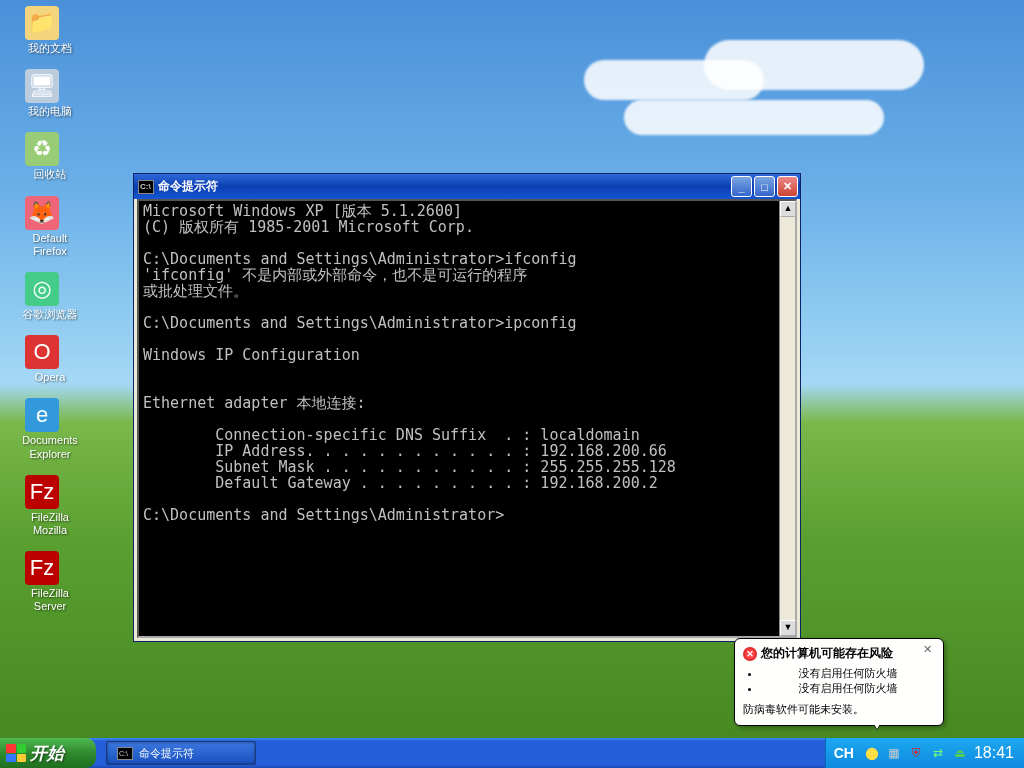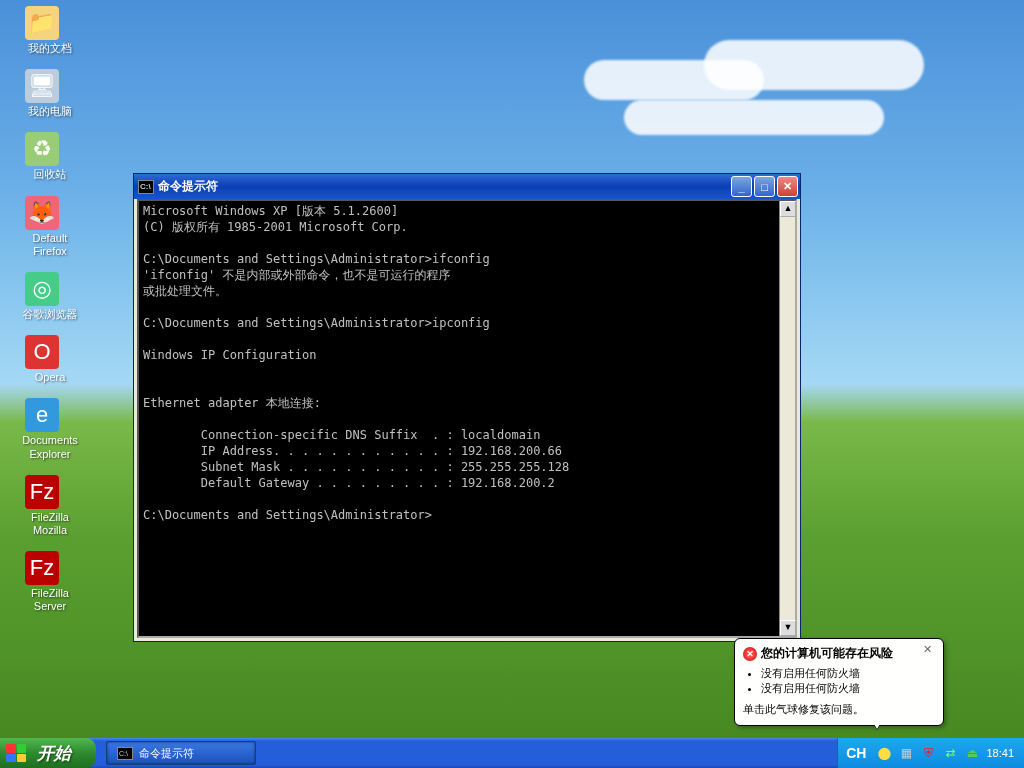--- a/index.html
+++ b/index.html
@@ -27,53 +27,53 @@
   .cmd-tb { height: 25px; background: linear-gradient(to bottom,#2f6ad9 0%,#0b3fb2 50%,#1556d1 100%);
     display: flex; align-items: center; padding: 0 2px 0 4px; color: #fff; font-size: 12px; font-weight: bold; }
   .cmd-tb .tico { width: 16px; height: 14px; background: #000; border: 1px solid #888; margin-right: 4px; font-size:8px;line-height:12px;color:#ccc;text-align:left;padding-left:1px;}
   .cmd-tb .spacer { flex: 1; }
   .cmd-tb .winbtn { width: 21px; height: 21px; margin-left: 2px; border: 1px solid #fff;
     background: linear-gradient(#7ba4e0,#3366cc); border-radius: 3px; display:flex;align-items:center;justify-content:center;font-size:11px;font-weight:bold;color:#fff;cursor:pointer;}
   .cmd-tb .winbtn.close{background:linear-gradient(#e88,#c43);}
   .cmd-body { position: absolute; top: 25px; left: 3px; right: 3px; bottom: 3px; background: #000;
     border:2px inset #aaa; display:flex; }
   .cmd-text { flex:1; padding: 2px 4px; color: #c0c0c0; font-family: "Lucida Console","NSimSun",monospace;
-    font-size: 12px; line-height: 16px; white-space: pre; overflow:hidden;border-radius:16px;}
+    font-size: 15px; line-height: 16px; white-space: pre; overflow:hidden;border-radius:16px;}
   .cmd-scroll { width: 16px; background: #ece9d8; border-left:1px solid #888; position:relative;}
   .scrbtn{width:16px;height:16px;background:#ddd;border:1px outset #fff;font-size:9px;text-align:center;line-height:12px;cursor:pointer;position:absolute;}
   .scrbtn.up{top:0}.scrbtn.dn{bottom:0}
 
   
   .balloon { position: absolute; right: 80px; bottom: 42px; width: 210px; background: #fffffe;
     border: 1px solid #000; border-radius: 6px; padding: 6px 8px 8px; font-size: 11px; box-shadow: 2px 2px 4px rgba(0,0,0,0.3);}
   .balloon .btitle { font-weight: bold; font-size: 12px; margin-bottom: 4px; display:flex;align-items:center;gap:4px;}
   .balloon .bshield{width:14px;height:14px;background:radial-gradient(circle,#f44 40%,#a00 100%);border-radius:50%;color:#fff;font-size:9px;text-align:center;line-height:14px;font-weight:bold;}
-  .balloon ul { list-style: disc; margin: 2px 0 6px 18px; }
+  .balloon ul { list-style: disc; margin: 2px 0 6px 18px; text-align: center; }
   .balloon .bclose{position:absolute;top:4px;right:6px;width:14px;height:14px;font-size:11px;cursor:pointer;color:#666;}
   .balloon .tail{position:absolute;bottom:-10px;right:60px;width:0;height:0;border:6px solid transparent;border-top:10px solid #fffffe;}
   .balloon .tailb{position:absolute;bottom:-12px;right:59px;width:0;height:0;border:7px solid transparent;border-top:11px solid #000;z-index:-1;}
 
   
   .taskbar { position: absolute; bottom: 0; left: 0; right: 0; height: 30px;
     background: linear-gradient(to bottom,#3f8cf3 0%,#245edb 10%,#245edb 90%,#1a49b0 100%);
     display: flex; align-items: stretch; }
   .startbtn { width: 96px; background: linear-gradient(to bottom,#4fba4f 0%,#2f8a2f 50%,#1f6f1f 100%);
-    border-radius: 0 10px 10px 0; display:flex;align-items:center;gap:11px;padding-left:6px;cursor:pointer;
+    border-radius: 0 10px 10px 0; display:flex;align-items:center;gap:4px;padding-left:6px;cursor:pointer;
     color:#fff;font-weight:bold;font-style:italic;font-size:17px;text-shadow:1px 1px 2px rgba(0,0,0,0.5);}
   .startbtn .flag{width:20px;height:18px;display:grid;grid-template:1fr 1fr/1fr 1fr;gap:1px;}
   .startbtn .flag span{border-radius:1px}
   .taskitem { margin: 3px 0 3px 10px; padding: 0 10px; min-width: 150px; background: linear-gradient(to bottom,#3a76e0,#1a52c0);
     border: 1px solid #1a3a80; border-radius: 2px; display:flex;align-items:center;gap:6px;color:#fff;font-size:11px;cursor:pointer;
     box-shadow: inset 0 0 3px rgba(0,0,0,0.5);}
   .taskitem .tico2{width:16px;height:13px;background:#000;border:1px solid #888;font-size:7px;color:#ccc;line-height:11px;padding-left:1px}
   .tray { margin-left:auto; background: linear-gradient(to bottom,#1da8f0 0%,#0d8ae0 100%);
     display:flex;align-items:center;padding:0 10px 0 8px;gap:6px;border-left:1px solid #0a6ab0;}
   .tray .lang{color:#fff;font-size:14px;font-weight:bold;cursor:pointer;margin-right:4px}
   .tray .ticn{width:16px;height:16px;display:flex;align-items:center;justify-content:center;font-size:12px;cursor:pointer;}
-  .clock{color:#fff;font-size:11px;text-align:right;}
+  .clock{color:#fff;font-size:16px;text-align:right;}
 </style>
 </head>
 <body>
 
 <div class="bg-clouds">
   <div class="cloud c1"></div>
     <div class="cloud c2"></div>
     <div class="cloud c3"></div>
 </div>
 
@@ -156,21 +156,21 @@
 <div class="balloon">
   <div class="bclose">✕</div>
   <div class="btitle">
     <span class="bshield">✕</span>
     <span>您的计算机可能存在风险</span>
   </div>
   <ul id="bul">
       <li>没有启用任何防火墙</li>
       <li>没有启用任何防火墙</li>
     </ul>
-  <div>单击此气球修复该问题。</div>
+  <div>防病毒软件可能未安装。</div>
   <div class="tailb"></div>
     <div class="tail"></div>
 </div>
 
 <div class="taskbar">
   <div class="startbtn">
     <span class="flag">
       <span style="background:#f33"></span>
         <span style="background:#3c3"></span>
       <span style="background:#37f"></span>

